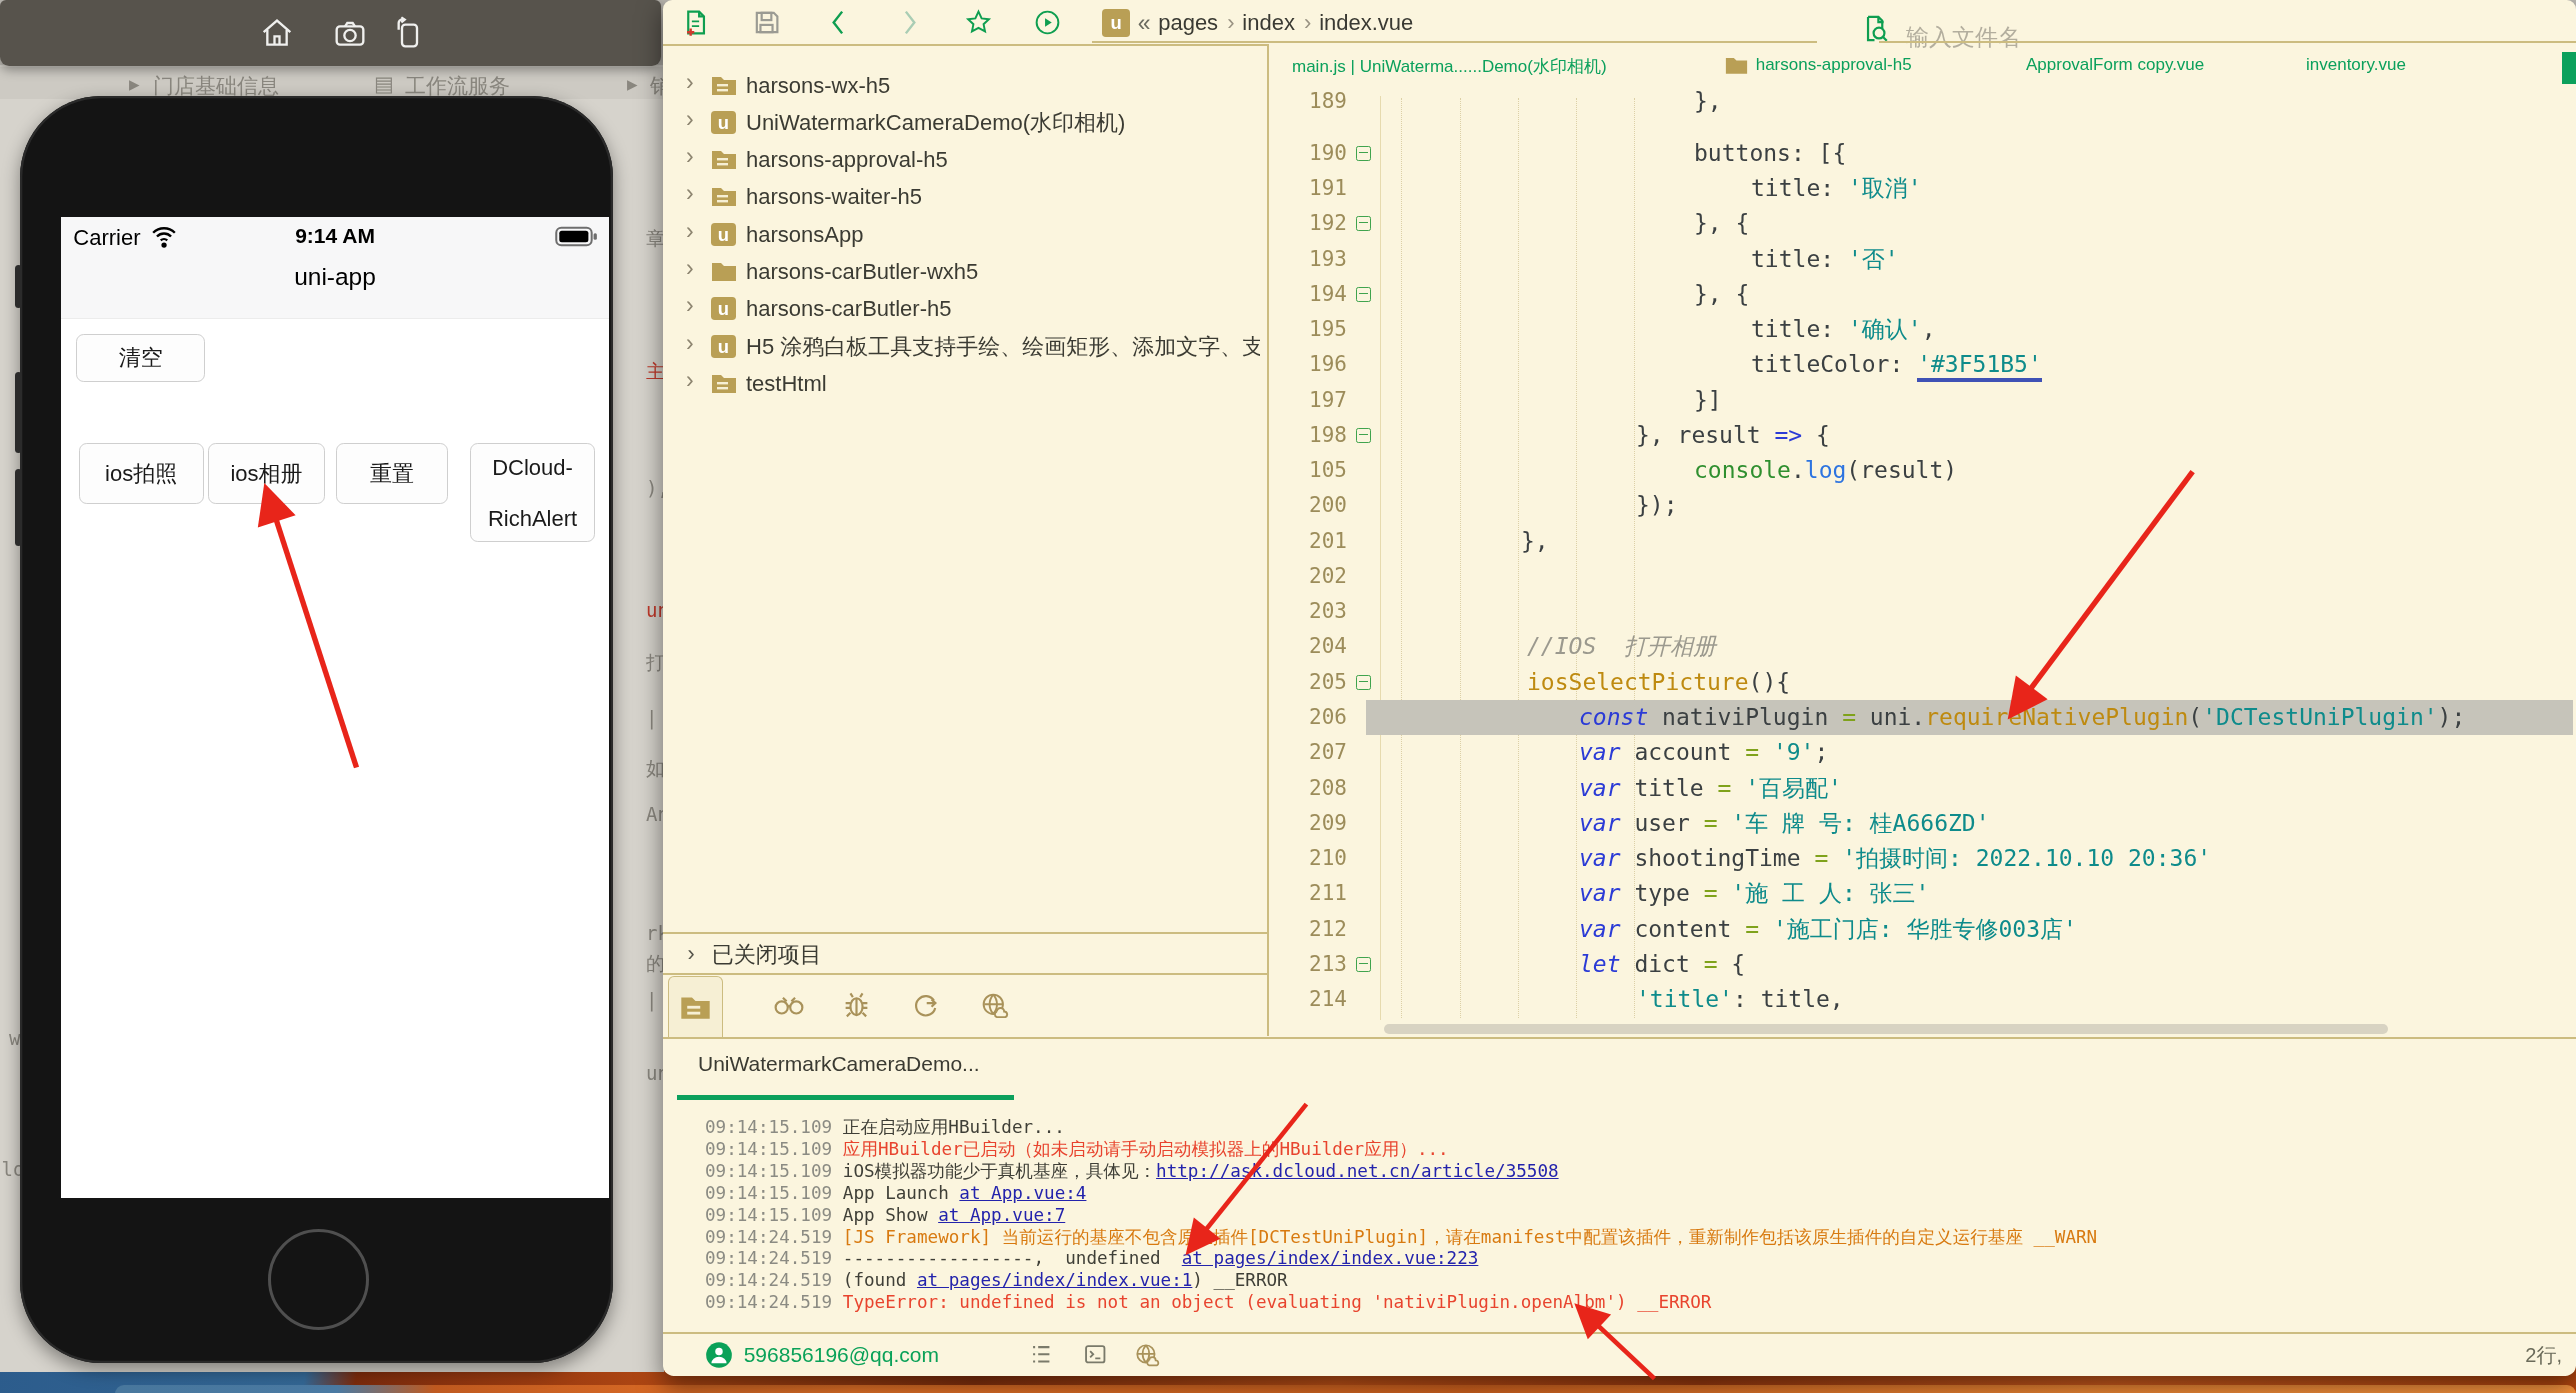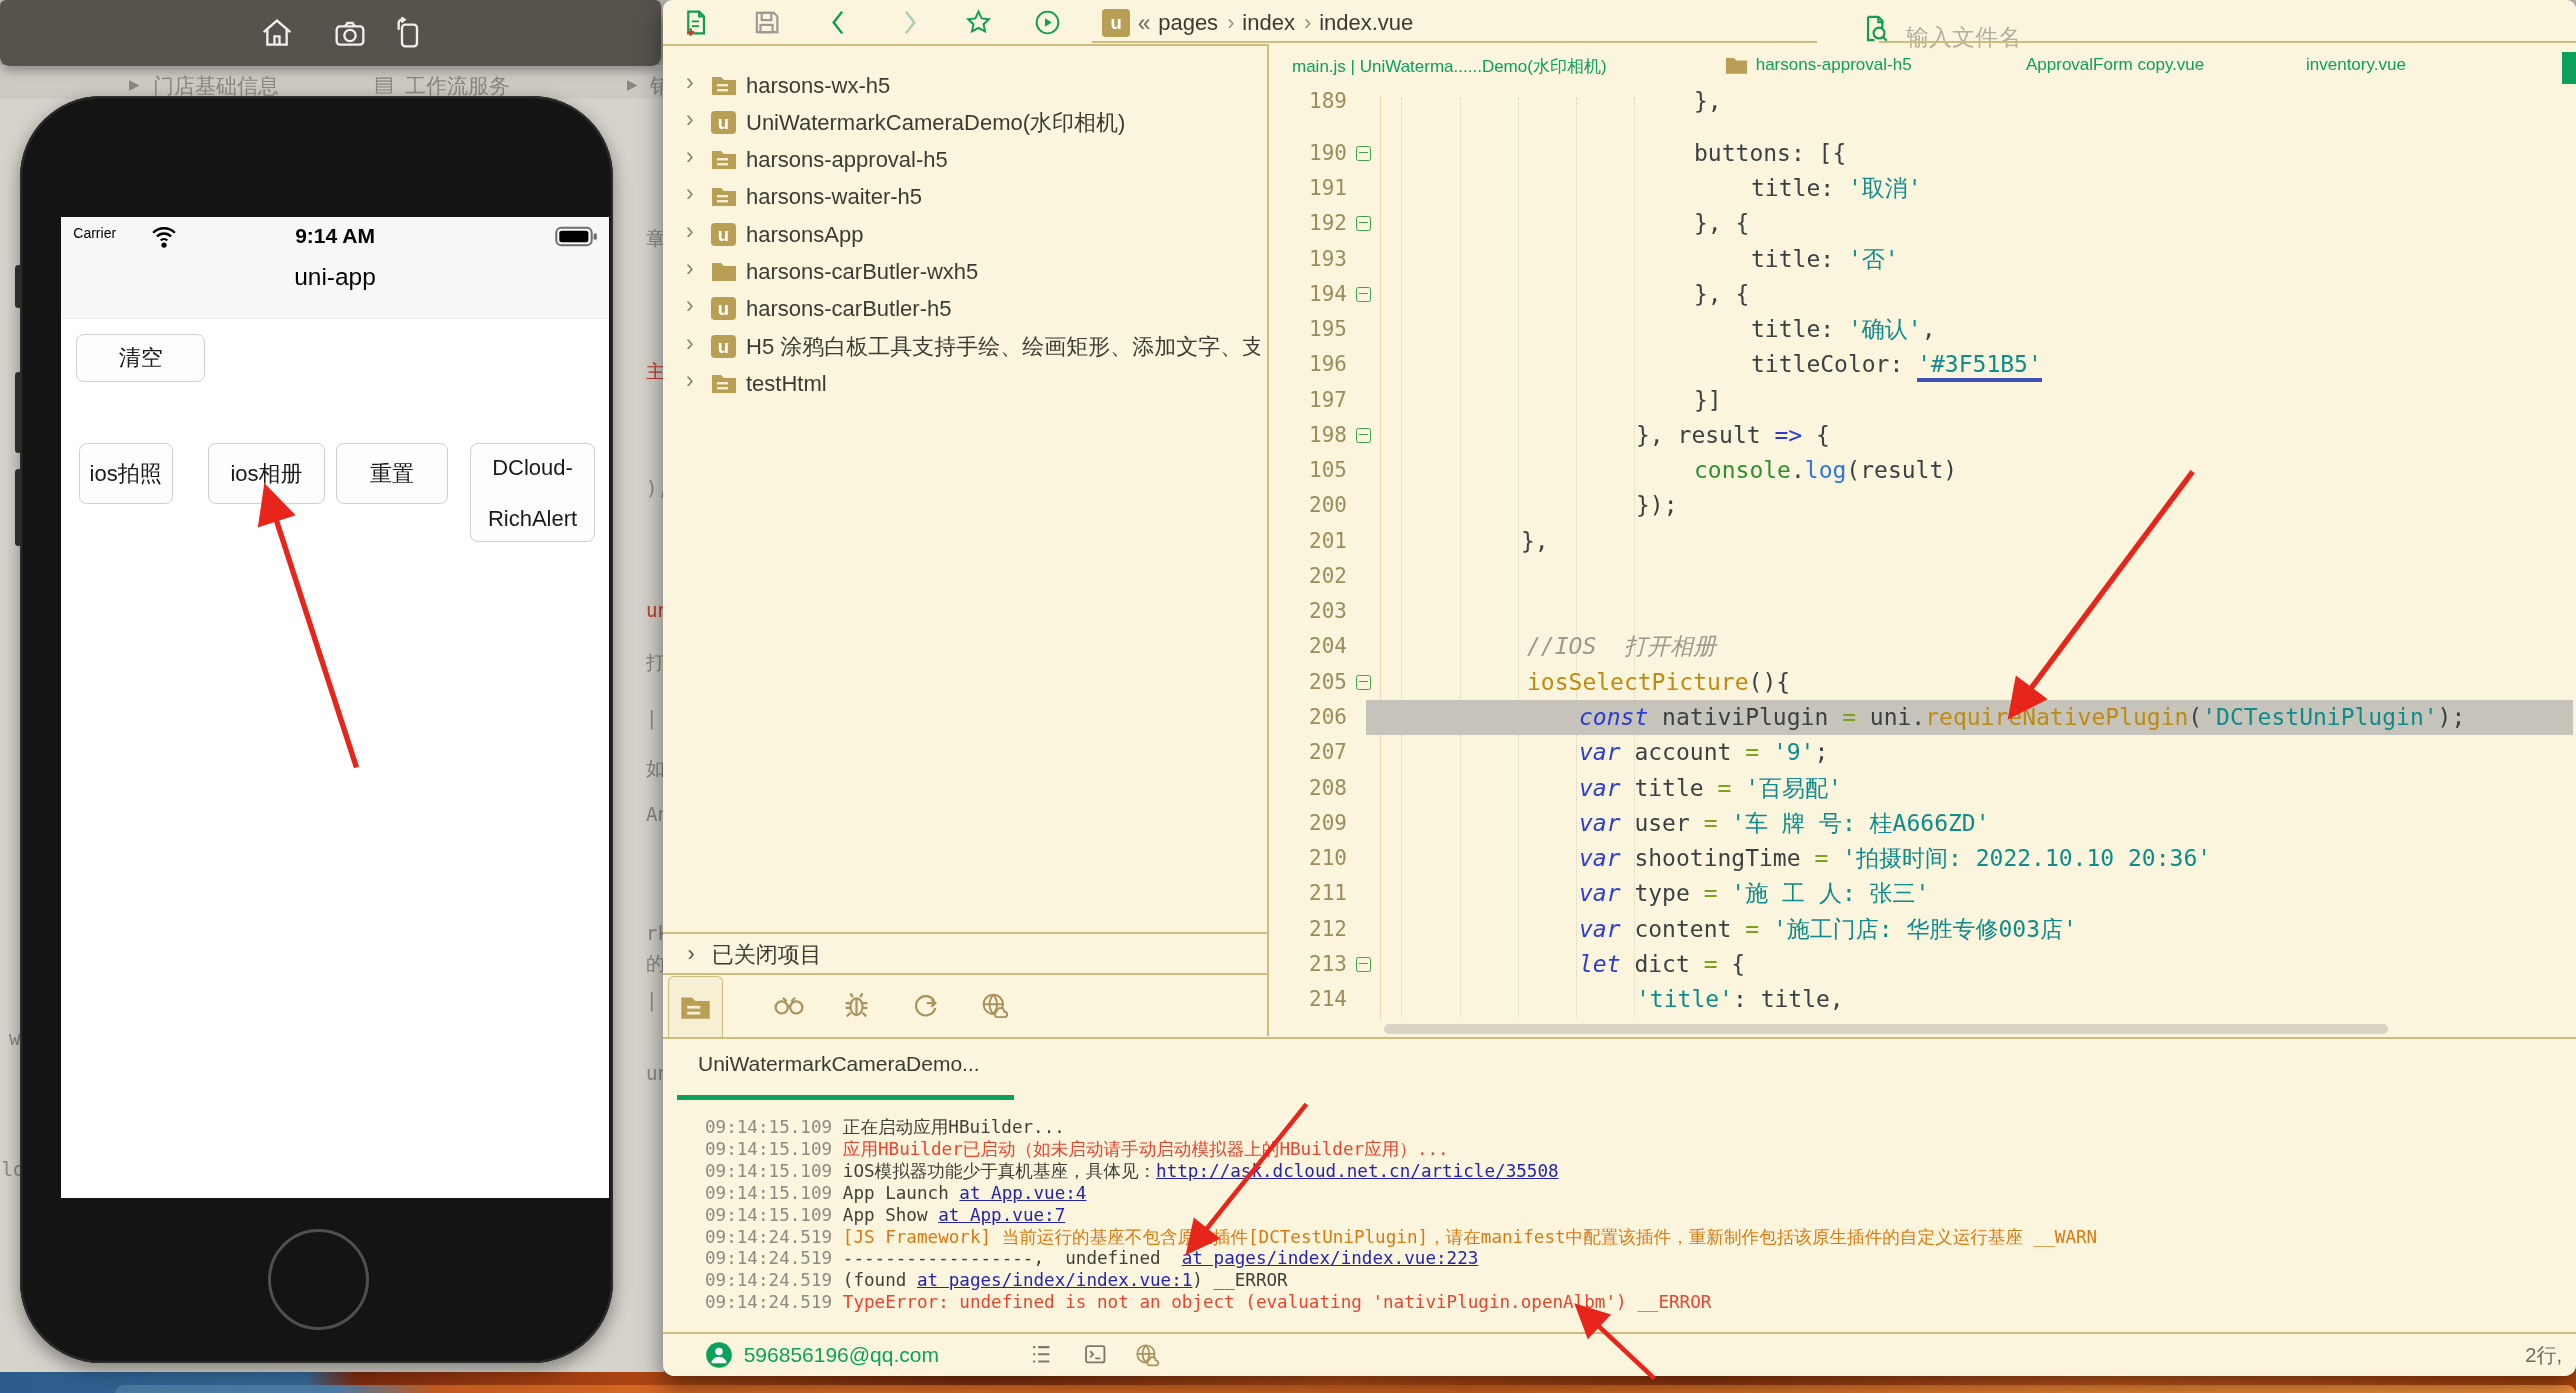--- a/index.html
+++ b/index.html
@@ -19,21 +19,21 @@
   .bg-frag.red{color:#C0392B;}
   
   .sim-toolbar{position:absolute;left:0;top:0;width:661px;height:66px;background:#57534C;
     border-radius:6.1px 6.1px 9.2px 9.2px;box-shadow:0 3.1px 10.7px rgba(0,0,0,.35);}
   .sim-toolbar .sicon{position:absolute;top:13px;width:40px;height:40px;}
   .phone{position:absolute;left:20px;top:96px;width:593px;height:1267px;background:#141414;
     border-radius:81px;box-shadow:0 6.1px 18.4px rgba(0,0,0,.4), inset 0 0 0 2.3px #2A2A2A;}
   .side-btn{position:absolute;left:-5.4px;width:7.7px;background:#2B2B2B;border-radius:3.8px;}
   .screen{position:absolute;left:41px;top:121px;width:548px;height:981px;background:#FFFFFF;overflow:hidden;}
   .scr-header{position:absolute;left:0;top:0;width:548px;height:101px;background:#F7F7F8;border-bottom:0.8px solid #ECECEC;}
-  .carrier{position:absolute;left:12.3px;top:7.7px;font-size:14px;color:#000;}
+  .carrier{position:absolute;left:12.3px;top:7.7px;font-size:22px;color:#000;}
   .wifi{position:absolute;left:90px;top:9.2px;}
   .clock{position:absolute;left:0;top:7px;width:548px;text-align:center;font-size:21px;font-weight:bold;color:#000;}
   .battery{position:absolute;right:10.7px;top:9.2px;}
   .nav-title{position:absolute;left:0;top:46px;width:548px;text-align:center;font-size:24.5px;color:#000;}
   .app-btn{position:absolute;background:#FDFDFD;border:1.5px solid #CFCFCF;border-radius:7.7px;color:#1A1A1A;
     font-size:22px;display:flex;align-items:center;justify-content:center;box-sizing:border-box;}
   .app-btn.tall{flex-direction:column;line-height:43px;gap:8px;}
   .home-btn{position:absolute;left:248px;top:1133px;width:95px;height:95px;border:3.8px solid #4F4F4F;border-radius:50%;}
   
   .ide{position:absolute;left:663px;top:0;width:1913px;height:1376px;background:#FBF5DE;
@@ -181,21 +181,21 @@
       <span class="battery">
         <svg viewBox="0 0 34 16" width="43" height="21">
           <rect x="1" y="1" width="28" height="14" rx="4" fill="none" stroke="#6E6E6E" stroke-width="1.6"></rect>
           <rect x="3.4" y="3.4" width="23" height="9.2" rx="2" fill="#000"></rect>
           <rect x="30.5" y="5.4" width="2.6" height="5.2" rx="1.2" fill="#6E6E6E"></rect>
         </svg>
       </span>
       <div class="nav-title">uni-app</div>
     </div>
     <div class="app-btn" style="left:15.3px;top:117px;width:129px;height:48px">清空</div>
-    <div class="app-btn" style="left:17.6px;top:226px;width:94px;height:61px">ios拍照</div>
+    <div class="app-btn" style="left:17.6px;top:226px;width:125px;height:61px">ios拍照</div>
     <div class="app-btn" style="left:147px;top:226px;width:117px;height:61px">ios相册</div>
     <div class="app-btn" style="left:275px;top:226px;width:112px;height:61px">重置</div>
     <div class="app-btn tall" style="left:409px;top:226px;width:125px;height:99px">
       <span>DCloud-</span>
       <span>RichAlert</span>
     </div>
   </div>
   <div class="home-btn"></div>
 </div>
 

